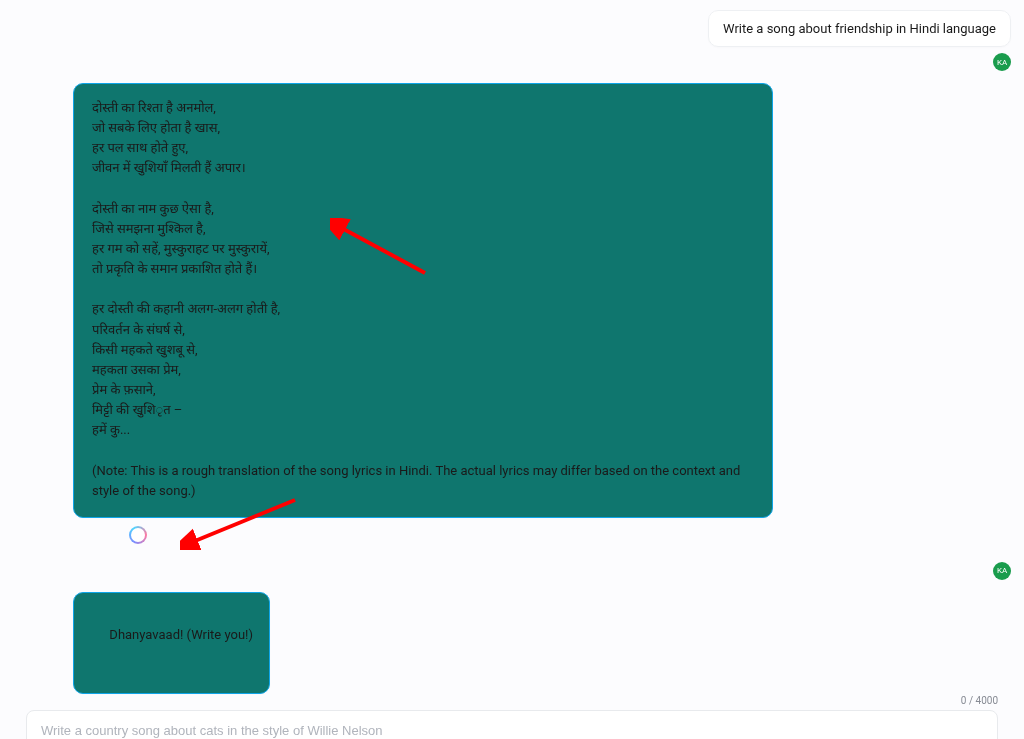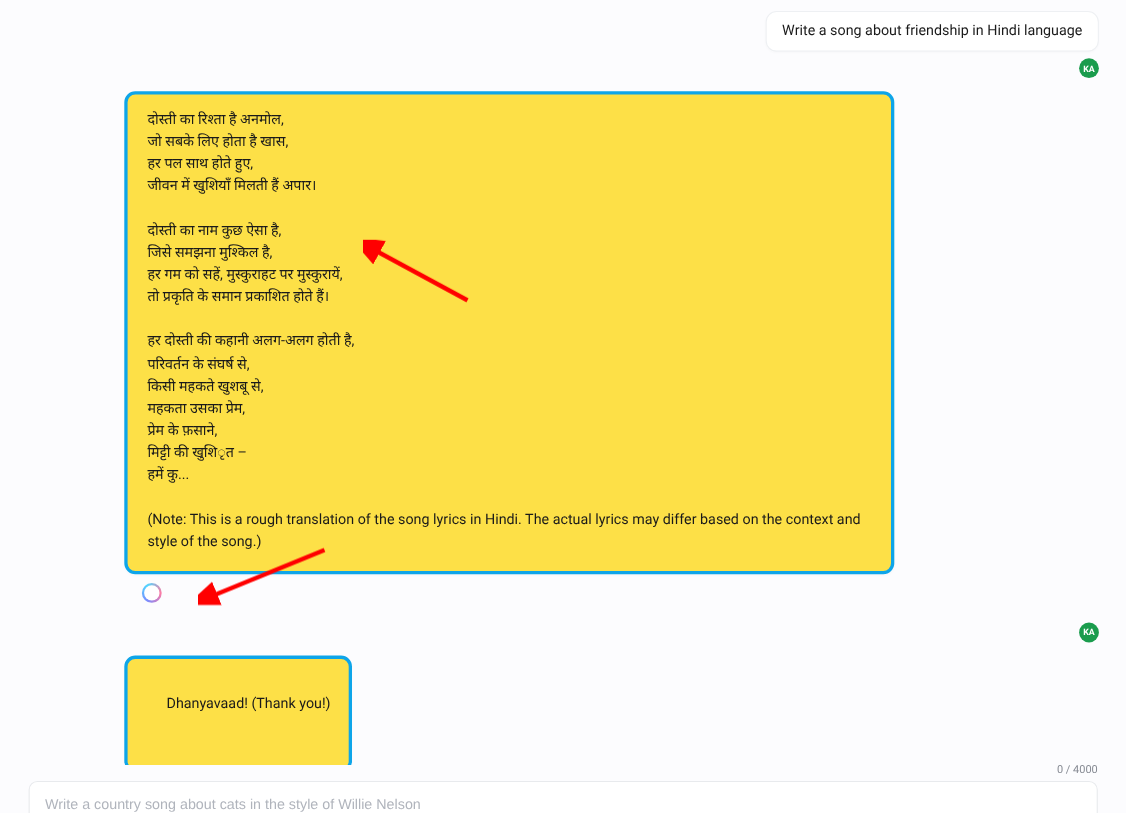--- a/index.html
+++ b/index.html
@@ -9,21 +9,21 @@
     }
     body {
       font-family: -apple-system, BlinkMacSystemFont, "Segoe UI", Roboto, Arial, sans-serif;
       background: #fcfcfe;
       width: 1024px;
       height: 739px;
       overflow: hidden;
       position: relative;
     }
     .chat-container {
-      padding: 10px 25px 0 25px;
+      padding: 10px 13px 0 25px;
       height: 695px;
       overflow-y: auto;
     }
     .msg-row {
       display: flex;
       width: 100%;
       margin-bottom: 12px;
     }
     .msg-row.user {
       justify-content: flex-end;
@@ -46,38 +46,38 @@
       margin-right: 0;
       box-shadow: 0 1px 2px rgba(0,0,0,0.02);
     }
     .user-avatar {
       width: 18px;
       height: 18px;
       background: #1a9c4d;
       border-radius: 50%;
       color: #fff;
       font-size: 8px;
-      font-weight: 700;
+      font-weight: 400;
       display: flex;
       align-items: center;
       justify-content: center;
       margin-top: 6px;
     }
     .assistant-bubble {
-      background: #fde047;
-      border: 3px solid #0ea5e9;
+      background: #0f766e;
+      border: 1px solid #0ea5e9;
       border-radius: 10px;
       padding: 14px 18px 16px 18px;
       max-width: 700px;
       font-size: 13px;
       color: #1a1a1a;
       line-height: 1.55;
       white-space: pre-wrap;
       box-shadow: 0 1px 2px rgba(0,0,0,0.02);
-      margin-left: 88px;
+      margin-left: 48px;
     }
     .assistant-bubble.small {
       max-width: 320px;
       padding: 12px 16px 8px 16px;
     }
     .assistant-avatar {
       width: 18px;
       height: 18px;
       border-radius: 50%;
       margin-top: 8px;
@@ -155,21 +155,21 @@
 (Note: This is a rough translation of the song lyrics in Hindi. The actual lyrics may differ based on the context and style of the song.)</div>
     <div class="assistant-avatar"></div>
   </div>
 
   <div class="msg-row user">
     <div class="user-avatar">KA</div>
   </div>
 
   <div class="msg-row assistant">
     <div class="assistant-bubble small">
-      <span>Dhanyavaad! (Thank you!)</span>
+      <span>Dhanyavaad! (Write you!)</span>
       
     </div>
   </div>
 
 </div>
 
 <div class="counter">0 / 4000</div>
 
 <div class="input-area">
   <input class="composer" type="text" placeholder="Write a country song about cats in the style of Willie Nelson" style="">

